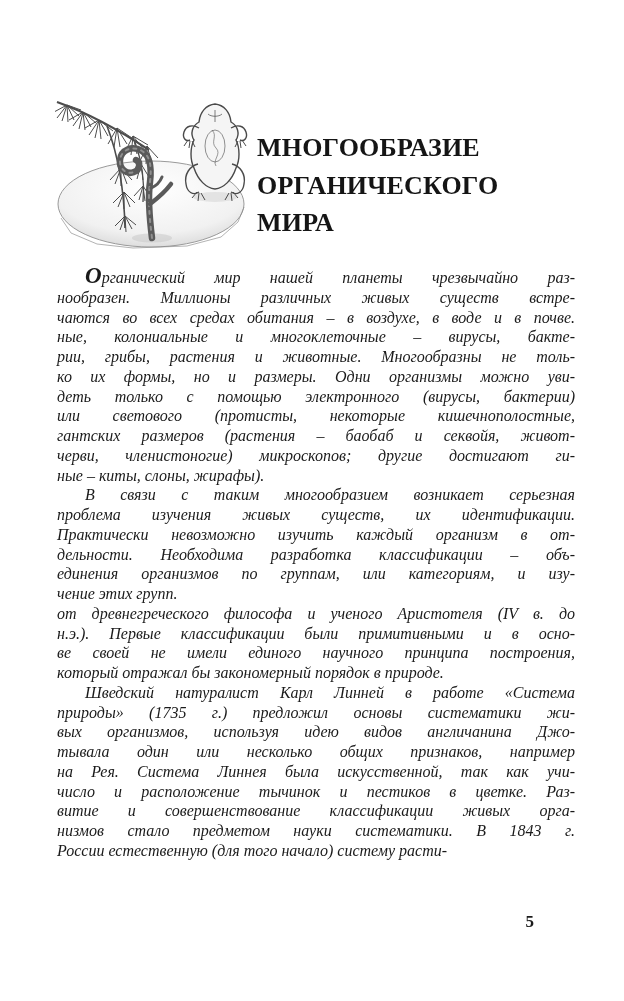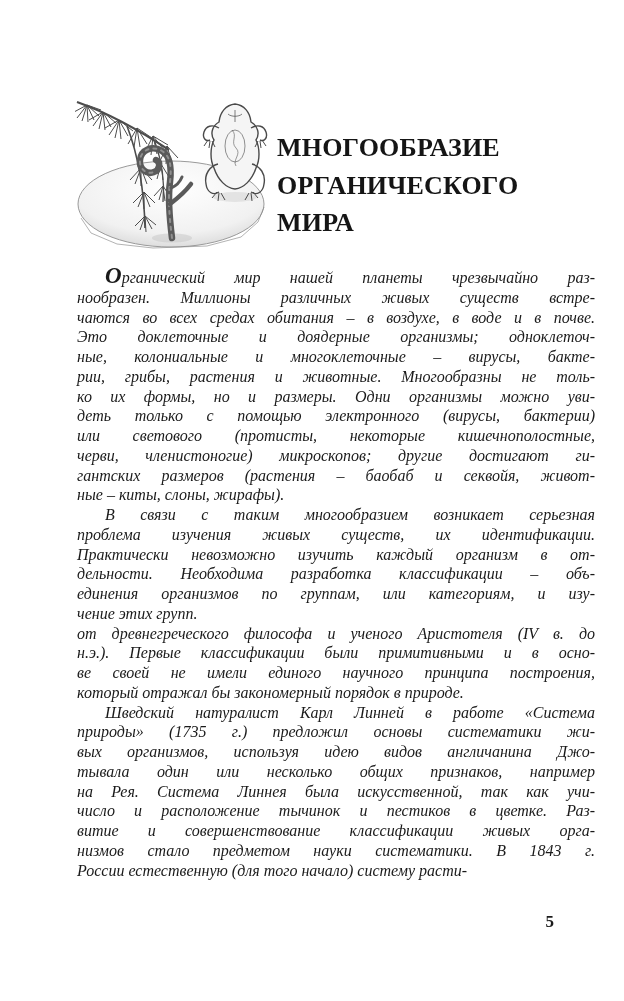--- a/index.html
+++ b/index.html
@@ -4,21 +4,20 @@
 <style>
   html,body { margin:0; padding:0; background:#ffffff; }
   .page {
     position: relative;
     width: 596px;
     height: 1001px;
     background: #ffffff;
     font-family: "Liberation Serif", "DejaVu Serif", serif;
     color: #1a1a1a;
     overflow: hidden;
-    margin-left: 20px;
   }
   .illustration {
     position: absolute;
     left: 55px;
     top: 96px;
     width: 196px;
     height: 156px;
   }
   .title {
     position: absolute;
@@ -126,28 +125,27 @@
     <div>МНОГООБРАЗИЕ</div>
     <div>ОРГАНИЧЕСКОГО</div>
     <div>МИРА</div>
   </div>
 
   <div class="body-text">
       <div class="paragraph">
         <div class="line first"><span class="initial">О</span>рганический мир нашей планеты чрезвычайно раз-</div>
         <div class="line">нообразен. Миллионы различных живых существ встре-</div>
         <div class="line">чаются во всех средах обитания – в воздухе, в воде и в почве.</div>
-        <div class="line">Это доклеточные и доядерные организмы; одноклеточ-</div>
         <div class="line">ные, колониальные и многоклеточные – вирусы, бакте-</div>
         <div class="line">рии, грибы, растения и животные. Многообразны не толь-</div>
         <div class="line">ко их формы, но и размеры. Одни организмы можно уви-</div>
         <div class="line">деть только с помощью электронного (вирусы, бактерии)</div>
         <div class="line">или светового (протисты, некоторые кишечнополостные,</div>
+        <div class="line">гантских размеров (растения – баобаб и секвойя, живот-</div>
         <div class="line">черви, членистоногие) микроскопов; другие достигают ги-</div>
-        <div class="line">гантских размеров (растения – баобаб и секвойя, живот-</div>
         <div class="line last">ные – киты, слоны, жирафы).</div>
       </div>
       <div class="paragraph">
         <div class="line first">В связи с таким многообразием возникает серьезная</div>
         <div class="line">проблема изучения живых существ, их идентификации.</div>
         <div class="line">Практически невозможно изучить каждый организм в от-</div>
         <div class="line">дельности. Необходима разработка классификации – объ-</div>
         <div class="line">единения организмов по группам, или категориям, и изу-</div>
         <div class="line last">чение этих групп.</div>
       </div>

